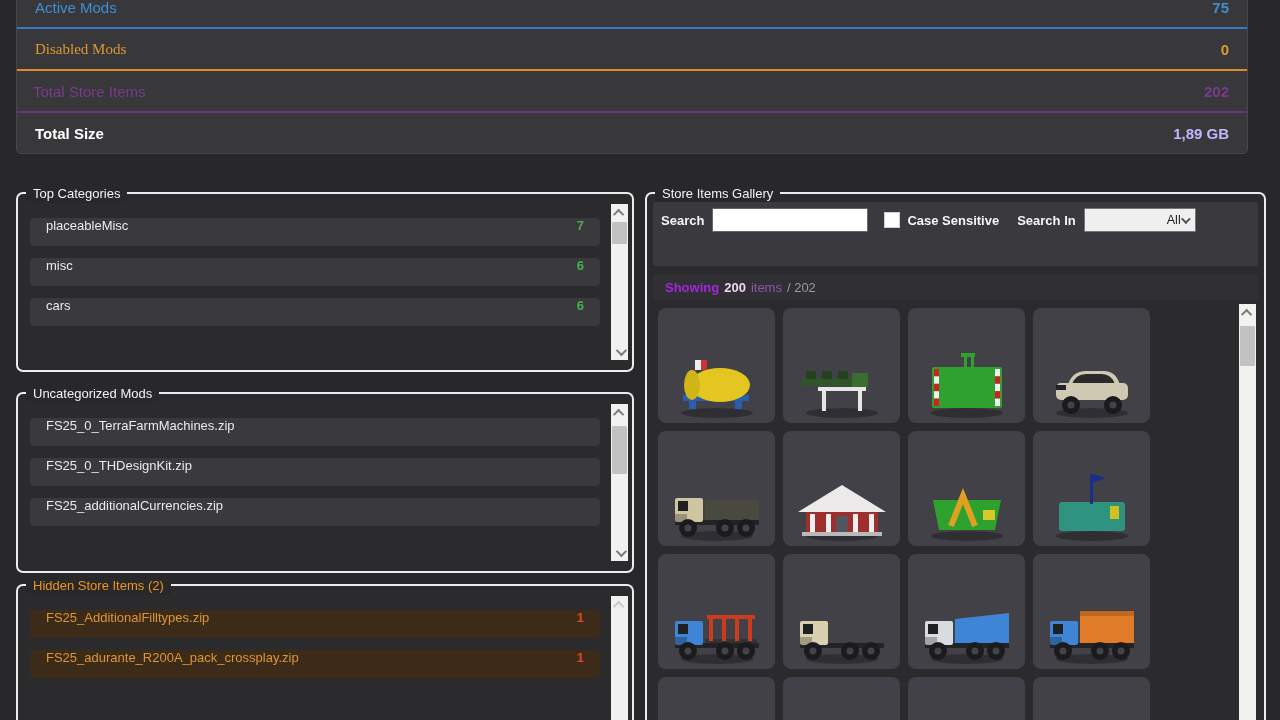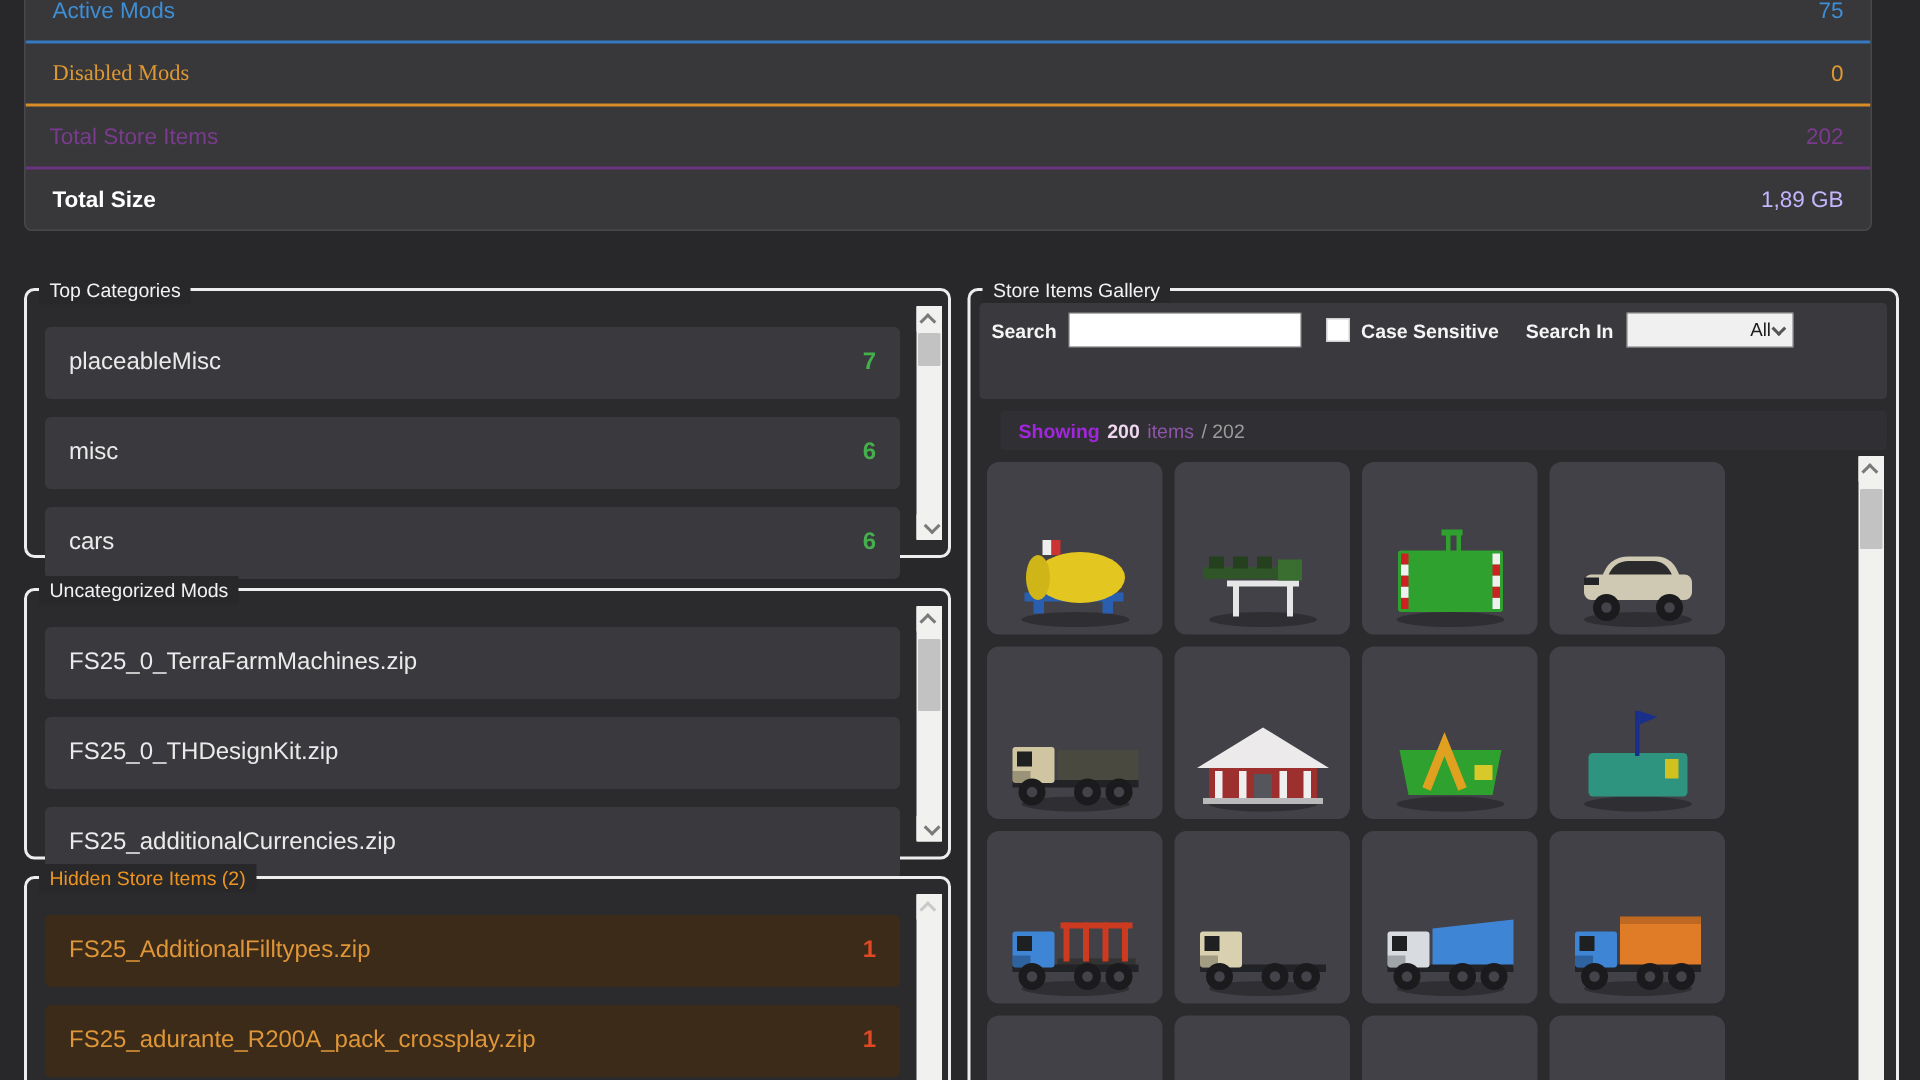--- a/index.html
+++ b/index.html
@@ -12,37 +12,37 @@
   
   .stats-panel{
     position:absolute;left:16px;top:-14px;width:1232px;
     background:#38383b;border:1px solid #48484c;border-radius:5px;
     box-sizing:border-box;overflow:hidden;
   }
   .stat-row{
     display:flex;justify-content:space-between;align-items:center;
     height:40px;padding:0 18px;font-size:15px;
   }
-  .stat-value{font-weight:400;}
+  .stat-value{font-weight:700;}
   
   .groupbox{
     position:absolute;border:2px solid #ededed;border-radius:7px;
     box-sizing:border-box;background:#2b2b2e;
   }
   .groupbox-label{
     position:absolute;top:-10px;left:8px;background:#28282b;
     padding:0 7px;font-size:13px;color:#f2f2f2;line-height:19px;white-space:nowrap;
   }
   .groupbox-label.orange{color:#ed9420;font-weight:400;}
   
   .list-area{position:absolute;left:12px;top:24px;right:32px;}
   .list-item{
-    height:48px;background:#3a3a3e;border-radius:4px;margin-bottom:12px;
-    display:flex;align-items:center;justify-content:space-between;
-    padding:0 16px;font-size:16px;color:#eaeaea;
+    height:28px;background:#3a3a3e;border-radius:4px;margin-bottom:12px;
+    display:flex;align-items:flex-start;justify-content:space-between;
+    padding:0 16px;font-size:13px;color:#eaeaea;
   }
   .list-item .count{font-weight:700;color:#44b04c;}
   .list-item.hidden-item{background:#3c2b18;color:#de9638;}
   .list-item.hidden-item .count{color:#e04826;}
   
   .vscroll{
     position:absolute;width:17px;background:#f1f1f0;border-radius:1px;
   }
   .vscroll .arrow{
     position:absolute;left:0;width:17px;height:17px;background:#f1f1f0;
@@ -74,21 +74,21 @@
   .checkbox{
     width:14px;height:14px;background:#ffffff;border:1px solid #cfcfcf;margin:0 7px 0 16px;
   }
   .select{
     height:24px;background:#f0f0f0;border:1px solid #767676;border-radius:1px;
     display:flex;align-items:center;justify-content:flex-end;
     font-size:12.5px;color:#1b1b1b;padding:0 7px;box-sizing:border-box;
   }
   .select .chev{width:5px;height:5px;border-color:#555;}
   .showing-strip{
-    position:absolute;left:20px;right:6px;top:80px;height:26px;
+    position:absolute;left:6px;right:6px;top:80px;height:26px;
     background:#303034;border-radius:2px;
     display:flex;align-items:center;padding:0 12px;box-sizing:border-box;
     font-size:13px;gap:5px;text-align:right;
   }
   .grid{
     position:absolute;left:11px;top:114px;width:500px;
     display:flex;flex-wrap:wrap;gap:8px;
   }
   .tile{
     width:117px;height:115px;background:#414147;border-radius:8px;

